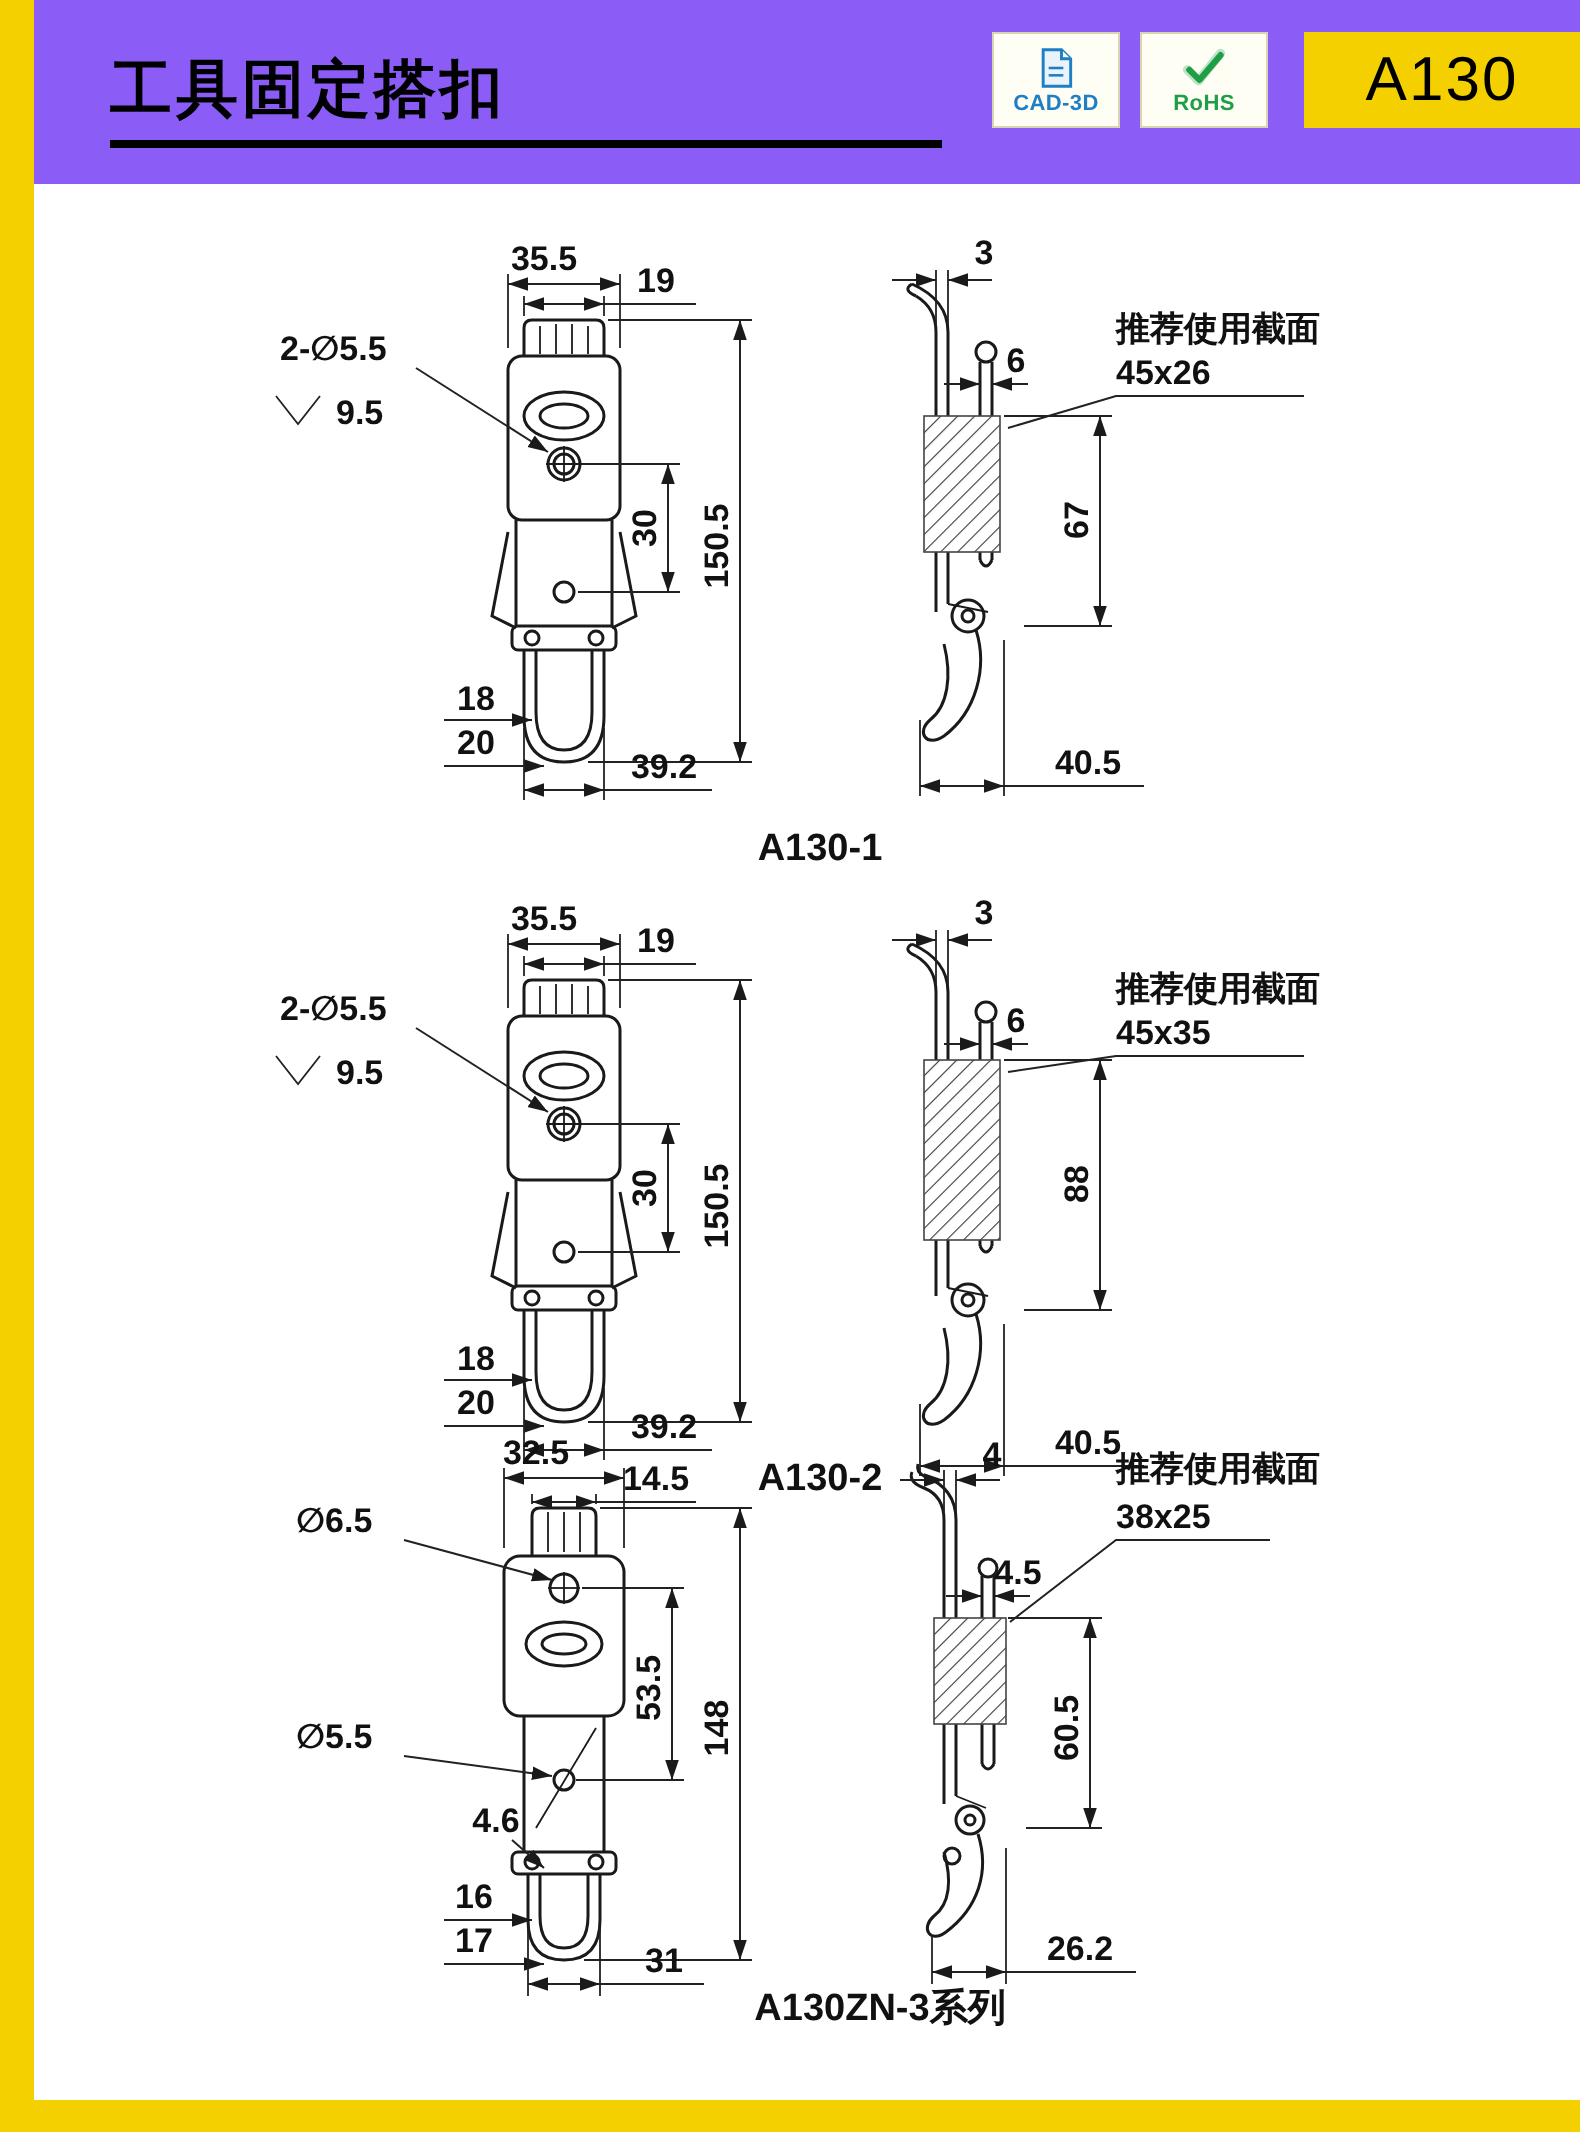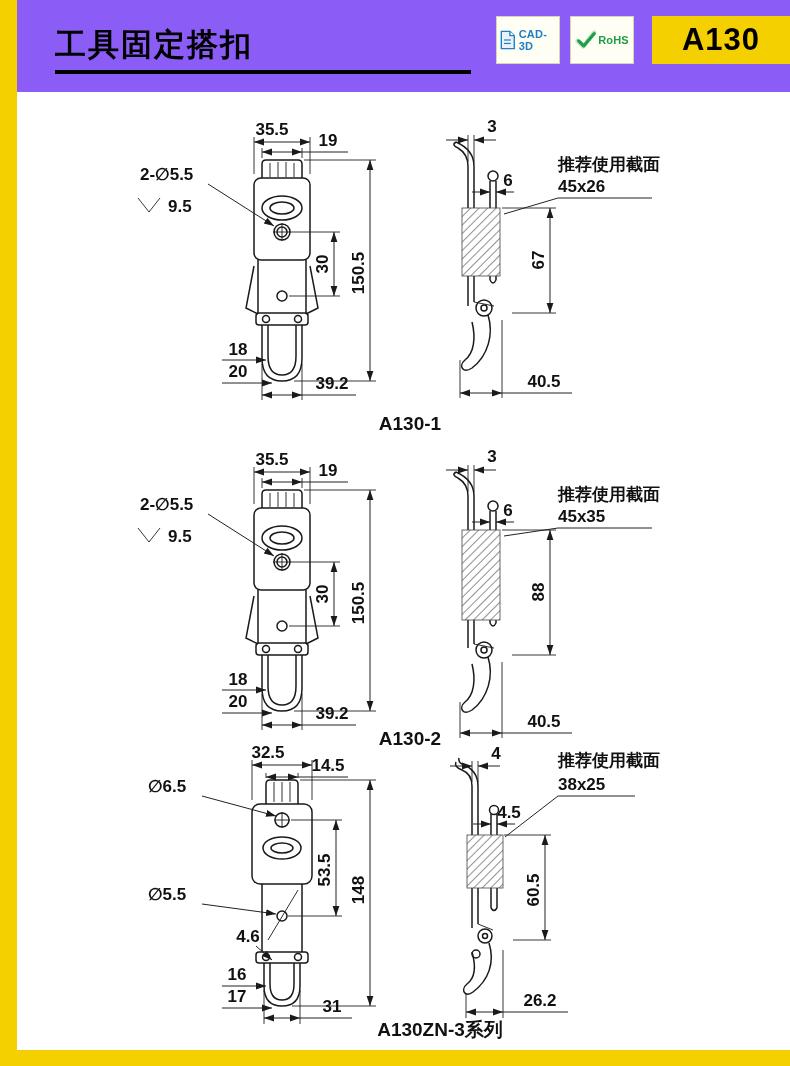--- a/index.html
+++ b/index.html
@@ -9,34 +9,34 @@
 
   
   .left-bar   { position:absolute; left:0; top:0; width:17px; height:1066px; background:#f5d000; z-index:5; }
   .bottom-bar { position:absolute; left:0; bottom:0; width:790px; height:16px; background:#f5d000; z-index:5; }
 
   
   .header { position:absolute; left:17px; top:0; right:0; height:92px; background:#8b5cf6; z-index:4; }
   .title  { position:absolute; left:38px; top:24px; font-size:31px; font-weight:bold; letter-spacing:2px; color:#000; }
   .title-underline { position:absolute; left:38px; top:70px; width:416px; height:4px; background:#000; }
   .header-right { position:absolute; right:0; top:16px; height:48px; display:flex; align-items:stretch; }
-  .badge { width:64px; border:1px solid #d9d4b0; background:#fffef4; display:flex; flex-direction:row; align-items:center; justify-content:center; gap:1px; margin-right:10px; }
+  .badge { width:64px; border:1px solid #d9d4b0; background:#fffef4; display:flex; flex-direction:column; align-items:center; justify-content:center; gap:1px; margin-right:10px; }
   .badge-icon { width:22px; height:22px; display:block; }
   .badge-label { font-size:11px; font-weight:bold; letter-spacing:0.2px; }
   .cad  { color:#1f7fc4; }
   .rohs { color:#1e9e46; }
   .part-box { width:138px; background:#f5d000; display:flex; align-items:center; justify-content:center; margin-left:8px; }
-  .part-number { font-size:31px; font-weight:bold; color:#000; letter-spacing:1px; }
+  .part-number { font-size:31px; font-weight:normal; color:#000; letter-spacing:1px; }
 
   
   .fig { position:absolute; left:10px;font-weight:bold; }
   .fig svg { display:block; }
   #fig1 { top:108px; }
   #fig2 { top:438px; }
-  #fig3 { top:740px; }
+  #fig3 { top:714px; }
 
   
   .lw line, .lw path, .lw rect, .lw circle, .lw ellipse { stroke:#1a1a1a; stroke-width:1.5; fill:none; }
   .lw .thin { stroke-width:0.9; }
   .lw rect.hatched { fill:url(#hatch); stroke:#444; stroke-width:0.8; }
 
   
   .dims line, .dims path, .dims polyline { stroke:#222; stroke-width:1; fill:none; }
   .dims .ext { stroke-width:0.9; }
   .dims text { font-size:17px; fill:#111; stroke:none; font-family:"Liberation Sans","DejaVu Sans",sans-serif; }

